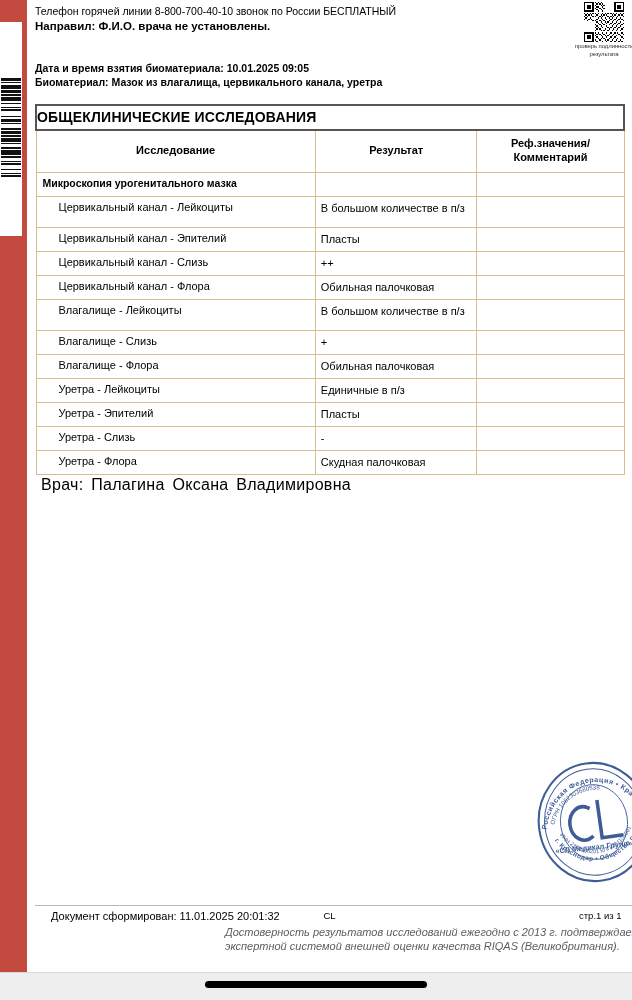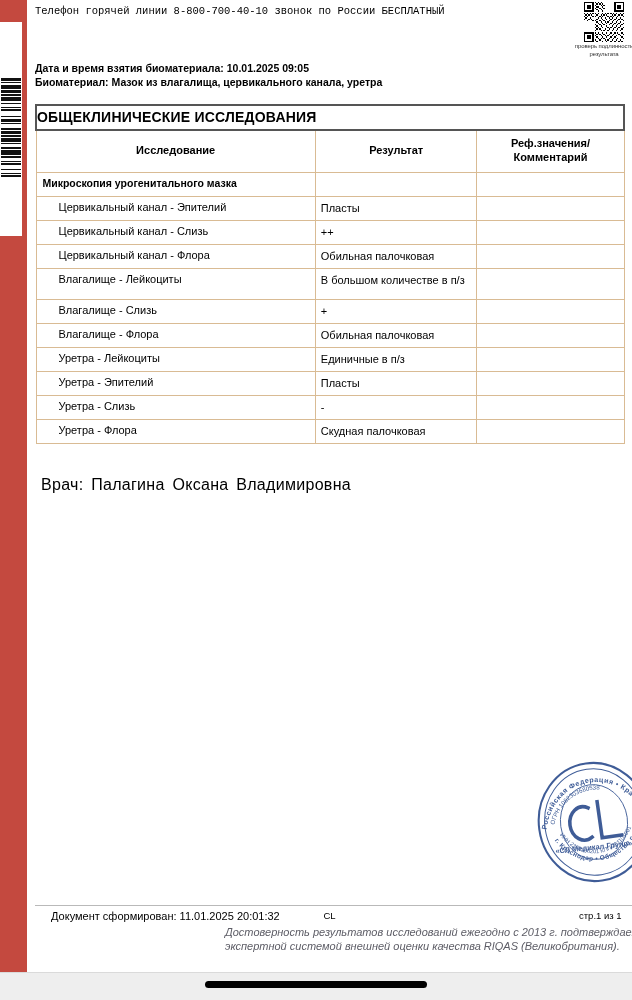--- a/index.html
+++ b/index.html
@@ -38,21 +38,21 @@
   
   .sheet {
     position:absolute; left:27px; top:0;
     width:605px; height:972px;
     background:#ffffff;
   }
 
   
   .hotline {
     position:absolute; left:8px; top:5px;
-    font-size:10.5px; color:#000; white-space:nowrap;font-family:Liberation Mono, monospace;
+    font-size:10.5px; color:#000; white-space:nowrap;
   }
   .referral {
     position:absolute; left:8px; top:20px;
     font-size:11.5px; font-weight:bold; color:#000; white-space:nowrap;
   }
   .biomat-date {
     position:absolute; left:8px; top:62px;
     font-size:10.5px; font-weight:bold; color:#000; white-space:nowrap;
   }
   .biomat-type {
@@ -255,20 +255,21 @@
         <i style="width: 1px; background: rgb(17, 17, 17);"></i>
         <i style="width: 1px; background: rgb(255, 255, 255);"></i>
         <i style="width: 2px; background: rgb(17, 17, 17);"></i>
         <i style="width: 3px; background: rgb(255, 255, 255);"></i>
       </div>
   </div>
 
   <div class="sheet">
 
     <div class="hotline">Телефон горячей линии 8-800-700-40-10 звонок по России БЕСПЛАТНЫЙ</div>
+    <div class="referral">Направил: Ф.И.О. врача не установлены.</div>
     <div class="biomat-date">Дата и время взятия биоматериала: 10.01.2025 09:05</div>
     <div class="biomat-type">Биоматериал: Мазок из влагалища, цервикального канала, уретра</div>
 
     <div class="qr-block">
       <svg class="qr-img" viewBox="0 0 29 29" shape-rendering="crispEdges">
         <rect width="29" height="29" fill="#fff"></rect>
         <g fill="#000">
           <rect x="0" y="0" width="7" height="1"></rect>
             <rect x="0" y="6" width="7" height="1"></rect>
           <rect x="0" y="0" width="1" height="7"></rect>
@@ -489,20 +490,25 @@
               <span>Комментарий</span>
             </th>
           </tr>
         </thead>
         <tbody id="tbody">
             <tr class="r-group">
               <td class="group">Микроскопия урогенитального мазка</td>
               <td class="val"></td>
               <td class="ref"></td>
             </tr>
+            <tr class="r-tall">
+              <td class="name">Цервикальный канал - Лейкоциты</td>
+              <td class="val">В большом количестве в п/з</td>
+              <td class="ref"></td>
+            </tr>
             <tr class="r-short">
               <td class="name">Цервикальный канал - Эпителий</td>
               <td class="val">Пласты</td>
               <td class="ref"></td>
             </tr>
             <tr class="r-short">
               <td class="name">Цервикальный канал - Слизь</td>
               <td class="val">++</td>
               <td class="ref"></td>
             </tr>

